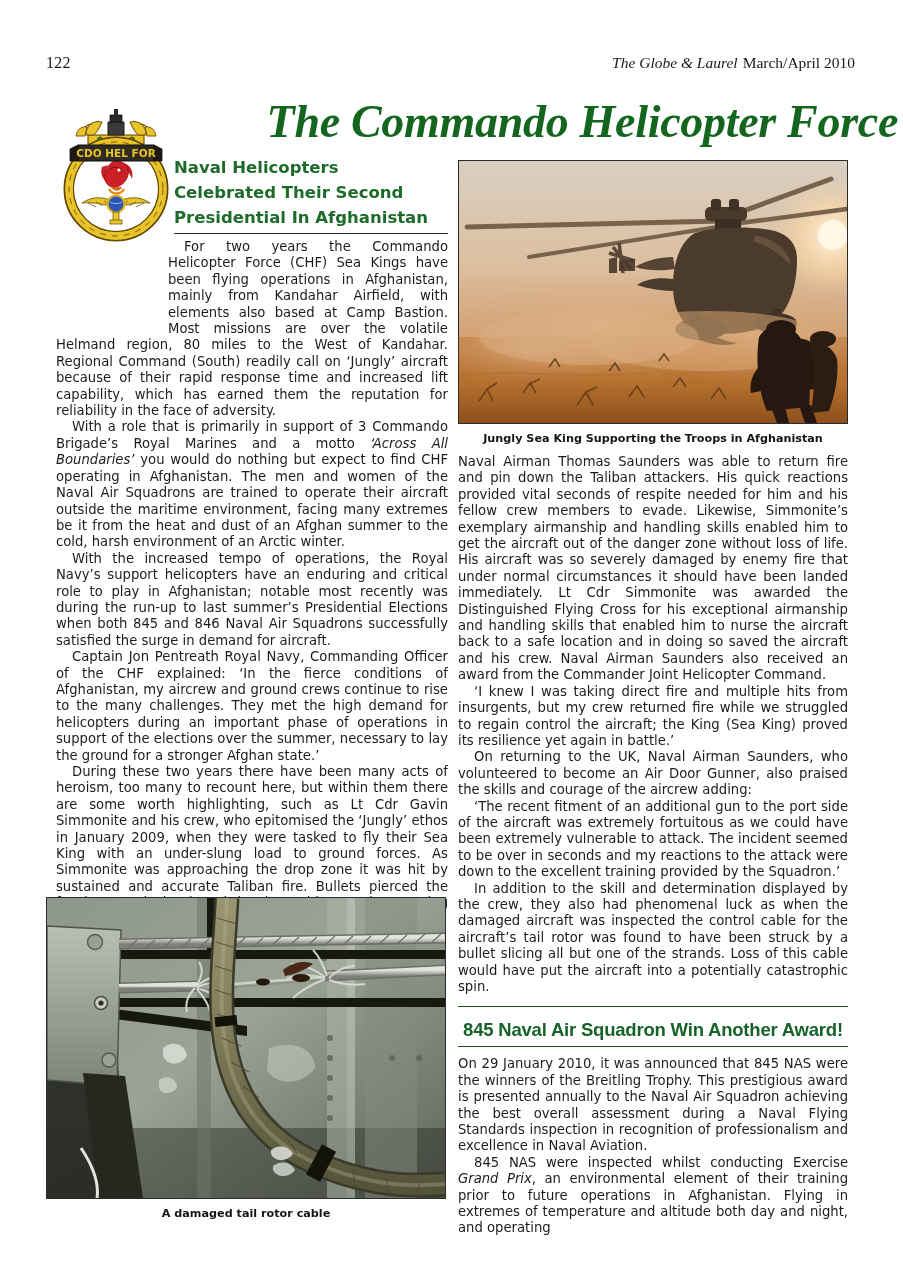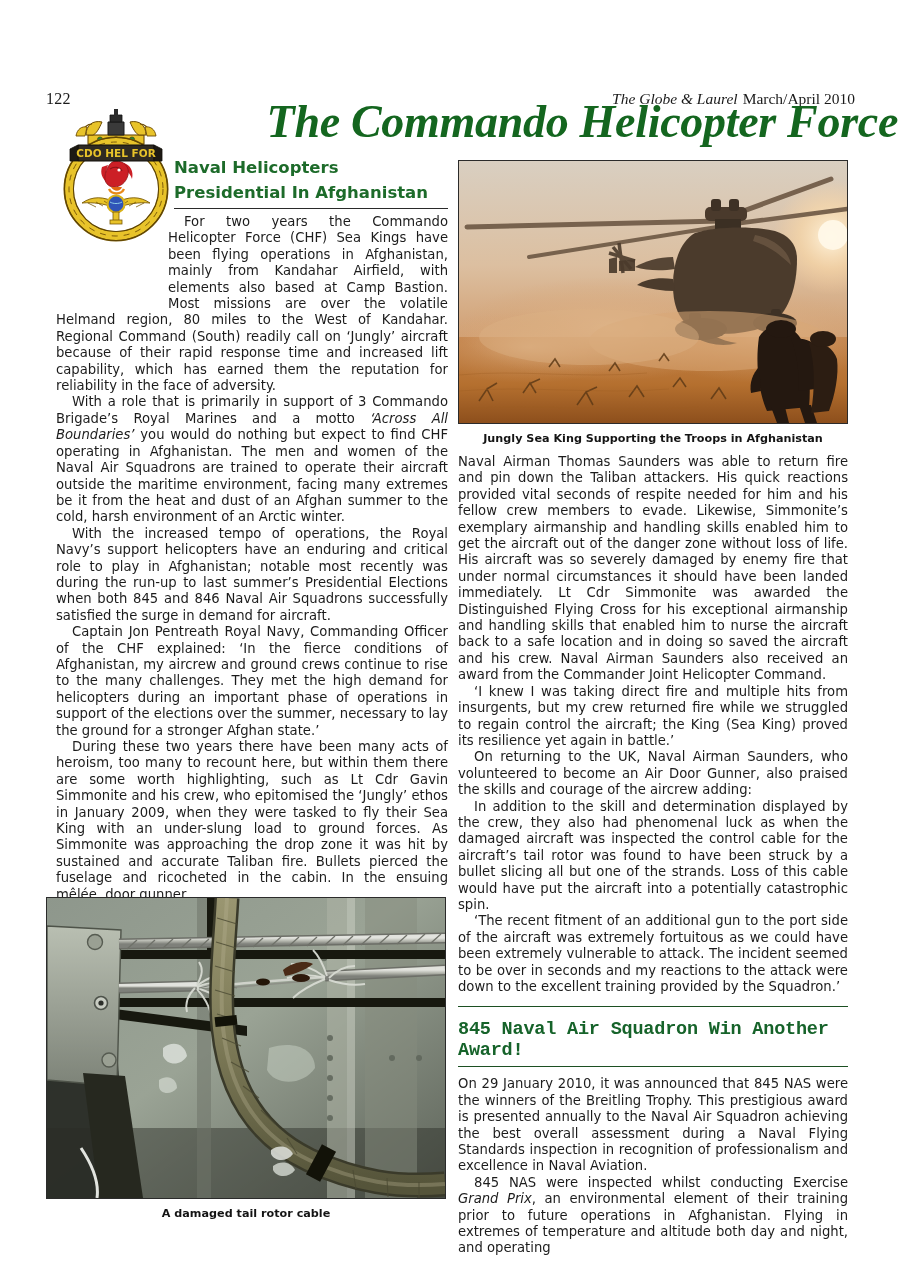--- a/index.html
+++ b/index.html
@@ -7,21 +7,21 @@
     width:903px; height:1280px;
     background:#ffffff;
     font-family:"DejaVu Sans", sans-serif;
     color:#1a1a1a;
     overflow:hidden;
     position:relative;
   }
 
   
   .runhead {
-    position:absolute; left:0; top:54px; width:903px; height:22px;margin-top:36px;
+    position:absolute; left:0; top:54px; width:903px; height:22px;
   }
   .folio {
     position:absolute; left:46px; top:0;
     font-family:"Liberation Serif", serif;
     font-size:16px; color:#1a1a1a; letter-spacing:.2px;
   }
   .runhead-right {
     position:absolute; right:48px; top:0;
     font-family:"Liberation Serif", serif;
     font-size:15.5px; color:#1a1a1a; white-space:nowrap;text-align:right;
@@ -105,27 +105,28 @@
     font-family:"DejaVu Sans", sans-serif;
     font-weight:bold;
     font-size:11.2px;
     text-align:center;
     color:#141414;
     margin-top:8px;
   }
 
   
   .sec-head {
-    font-family:Liberation Mono, monospace;
+    font-family:Liberation Sans, sans-serif;
     font-weight:bold;
     font-size:18.5px;
     color:#16632a;
     margin-top:12px;
     margin-bottom:5px;
     letter-spacing:-0.2px;
+    text-align:center;
   }
   .sec-rule-top { border-top:1.6px solid #1c4f22; margin-top:11px; }
   .sec-rule-bot { border-top:1.6px solid #1c4f22; margin-top:4px; margin-bottom:9px; }
 
   .gap-s { height:9px; }
 
   
   .left-photo-block {
     position:absolute; left:46px; top:897px; width:400px;
   }
@@ -205,20 +206,21 @@
       <path d="M102 42 L110 46 L110 58 L102 58 Z" fill="#1d1a14" stroke="#120f0a" stroke-width=".8"></path>
       <text x="64" y="54" text-anchor="middle" font-family="DejaVu Sans, sans-serif" font-size="10.5" font-weight="bold" fill="#e8c32a">CDO HEL FOR</text>
     </g>
   </svg>
 </div>
 
 <div class="col-left">
 
   <div class="deck">
     <div>Naval Helicopters</div>
+    <div>Celebrated Their Second</div>
     <div>Presidential In Afghanistan</div>
   </div>
   <div class="deck-rule"></div>
 
   <div style="overflow:hidden;">
     <div class="wrap-shape"></div>
     <p class="body indent">For two years the Commando Helicopter Force (CHF) Sea Kings have been flying operations in Afghanistan, mainly from Kandahar Airfield, with elements also based at Camp Bastion. Most missions are over the volatile Helmand region, 80 miles to the West of Kandahar. Regional Command (South) readily call on ‘Jungly’ aircraft because of their rapid response time and increased lift capability, which has earned them the reputation for reliability in the face of adversity.</p>
   </div>
 
   <p class="body indent">
@@ -508,22 +510,22 @@
       </g>
     </svg>
   </div>
   <div class="caption">Jungly Sea King Supporting the Troops in Afghanistan</div>
 
   <div class="gap-s"></div>
 
   <p class="body">Naval Airman Thomas Saunders was able to return fire and pin down the Taliban attackers. His quick reactions provided vital seconds of respite needed for him and his fellow crew members to evade. Likewise, Simmonite’s exemplary airmanship and handling skills enabled him to get the aircraft out of the danger zone without loss of life. His aircraft was so severely damaged by enemy fire that under normal circumstances it should have been landed immediately. Lt Cdr Simmonite was awarded the Distinguished Flying Cross for his exceptional airmanship and handling skills that enabled him to nurse the aircraft back to a safe location and in doing so saved the aircraft and his crew. Naval Airman Saunders also received an award from the Commander Joint Helicopter Command.</p>
   <p class="body indent">‘I knew I was taking direct fire and multiple hits from insurgents, but my crew returned fire while we struggled to regain control the aircraft; the King (Sea King) proved its resilience yet again in battle.’</p>
   <p class="body indent">On returning to the UK, Naval Airman Saunders, who volunteered to become an Air Door Gunner, also praised the skills and courage of the aircrew adding:</p>
+  <p class="body indent">‘The recent fitment of an additional gun to the port side of the aircraft was extremely fortuitous as we could have been extremely vulnerable to attack. The incident seemed to be over in seconds and my reactions to the attack were down to the excellent training provided by the Squadron.’</p>
   <p class="body indent">In addition to the skill and determination displayed by the crew, they also had phenomenal luck as when the damaged aircraft was inspected the control cable for the aircraft’s tail rotor was found to have been struck by a bullet slicing all but one of the strands. Loss of this cable would have put the aircraft into a potentially catastrophic spin.</p>
-  <p class="body indent">‘The recent fitment of an additional gun to the port side of the aircraft was extremely fortuitous as we could have been extremely vulnerable to attack. The incident seemed to be over in seconds and my reactions to the attack were down to the excellent training provided by the Squadron.’</p>
 
   <div class="sec-rule-top"></div>
   <h2 class="sec-head">845 Naval Air Squadron Win Another Award!</h2>
   <div class="sec-rule-bot"></div>
 
   <p class="body">On 29 January 2010, it was announced that 845 NAS were the winners of the Breitling Trophy. This prestigious award is presented annually to the Naval Air Squadron achieving the best overall assessment during a Naval Flying Standards inspection in recognition of professionalism and excellence in Naval Aviation.</p>
   <p class="body indent">
     <span>845 NAS were inspected whilst conducting Exercise </span><i>Grand Prix</i><span>, an environmental element of their training prior to future operations in Afghanistan. Flying in extremes of temperature and altitude both day and night, and operating</span>
   </p>
 </div>

